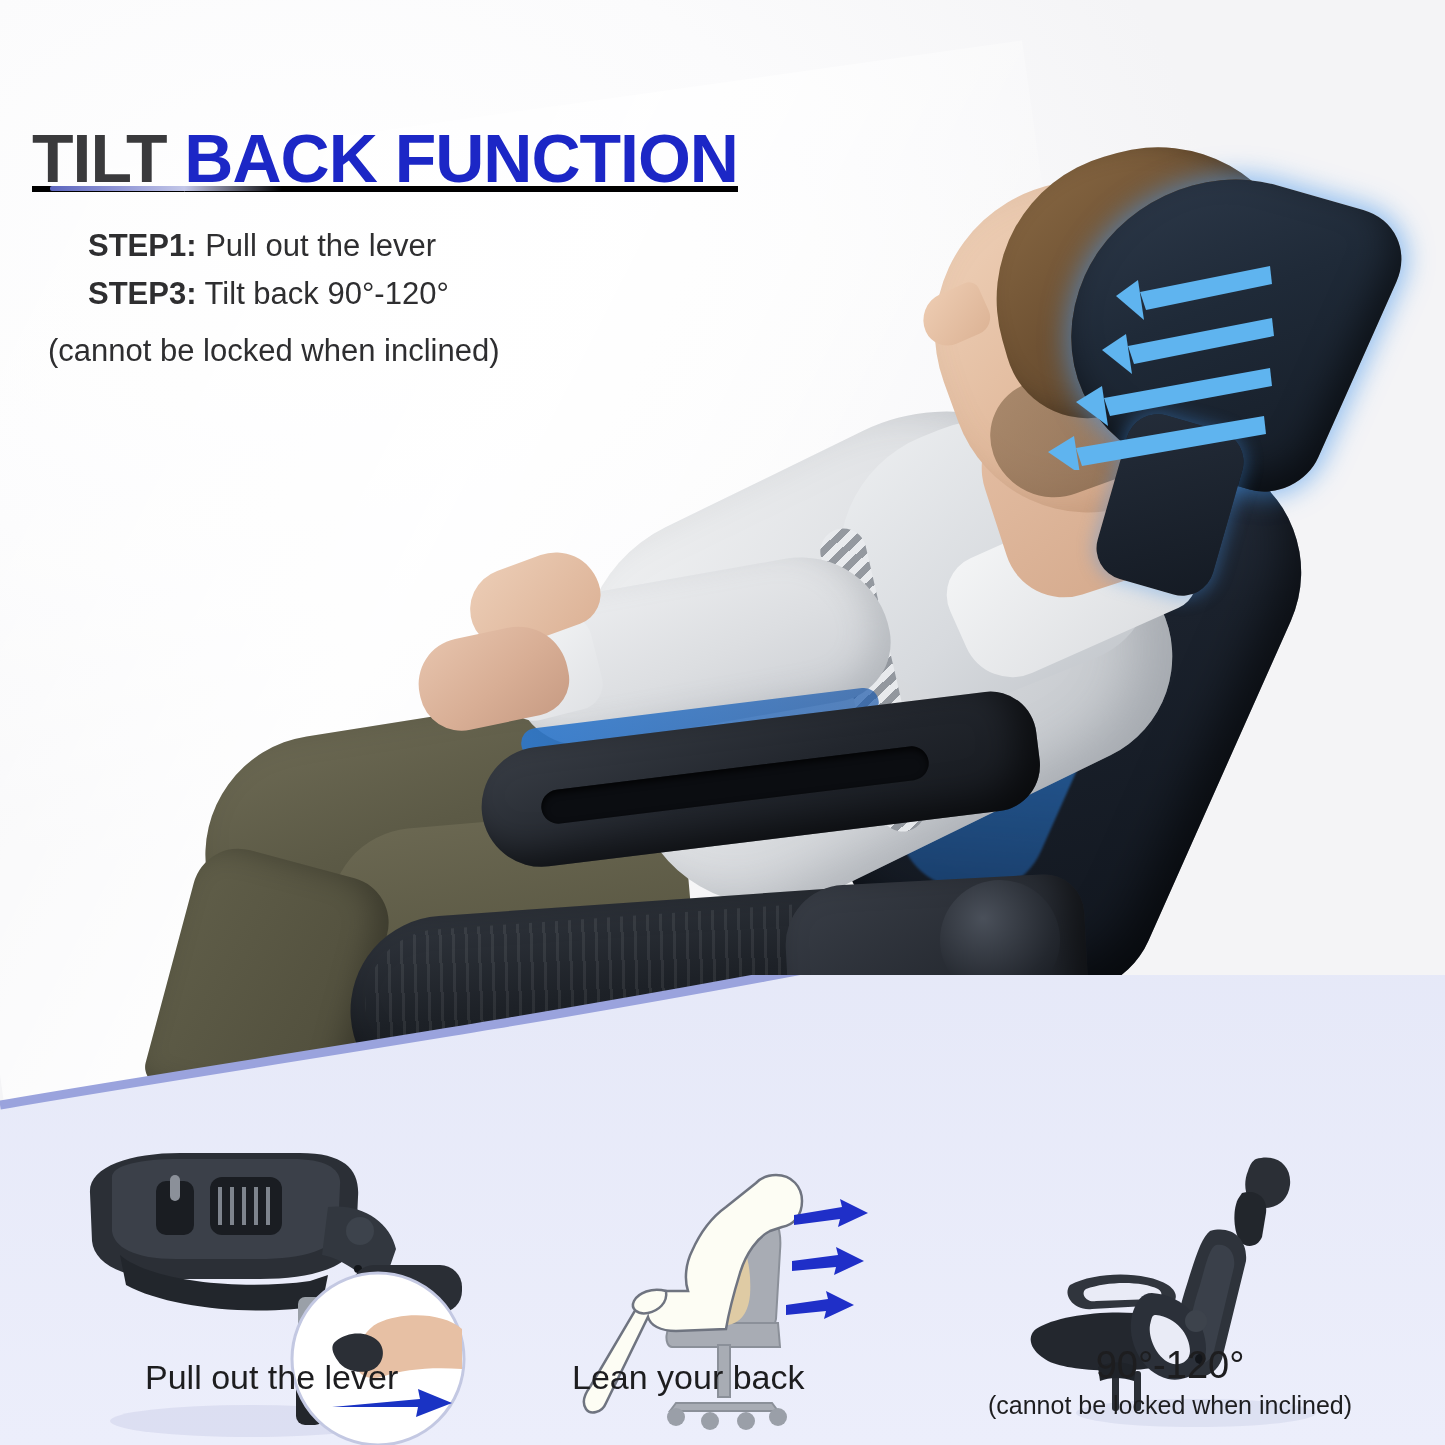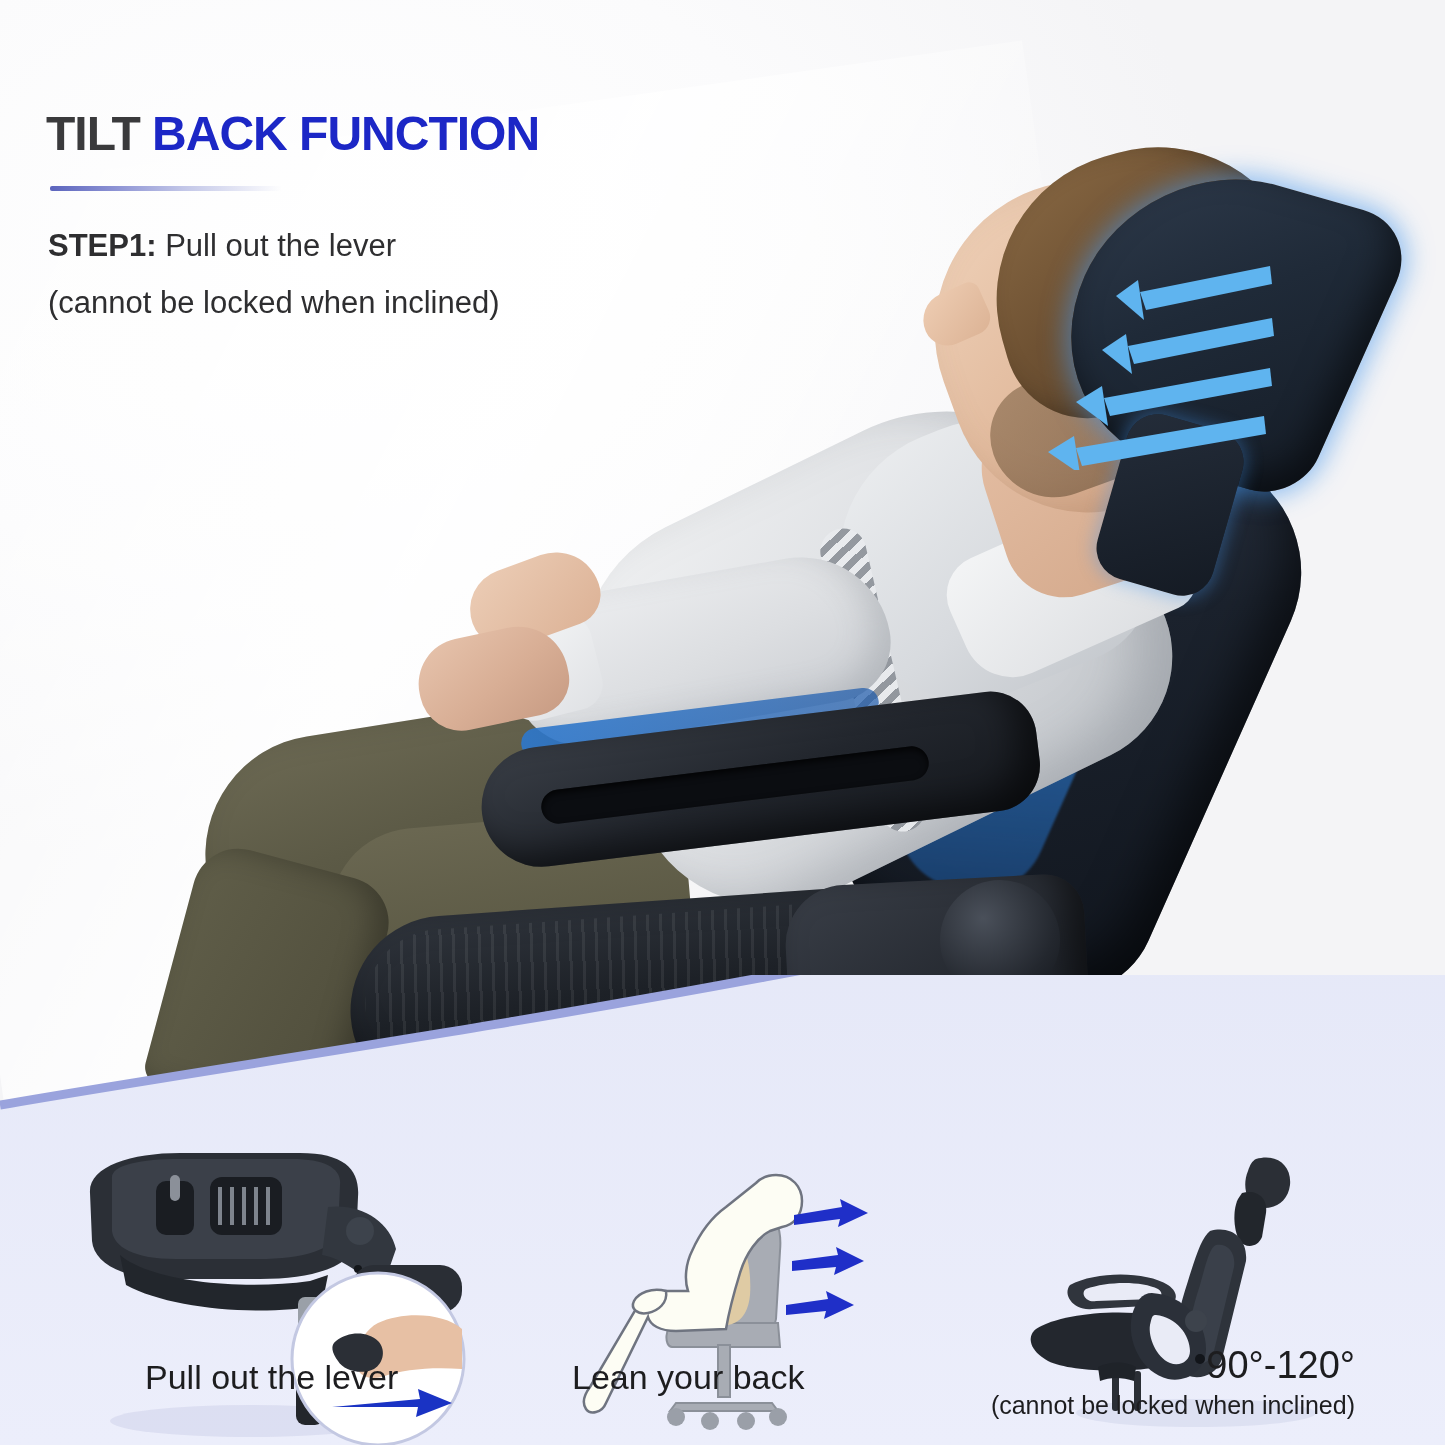--- a/index.html
+++ b/index.html
@@ -28,40 +28,41 @@
 
   
   .stage-bottom{
     position:absolute;left:0;bottom:0;width:1445px;height:470px;
     overflow:visible;
   }
   .curve-svg{position:absolute;left:0;bottom:0;width:1445px;height:470px;display:block;}
 
   
   .heading{
-    position:absolute;left:46px;top:78px;
-    font-size:48px;font-weight:700;letter-spacing:-1px;line-height:1;
+    position:absolute;left:32px;top:78px;
+    font-size:68px;font-weight:700;letter-spacing:-1px;line-height:1;
     white-space:nowrap;
+    text-decoration:underline;
   }
   .heading .w1{color:#3a3a3c;}
   .heading .w2{color:#1c27c6;}
 
   .rule{
     position:absolute;left:50px;top:186px;width:232px;height:5px;
     background:linear-gradient(90deg,#5b64bd 0%,#8d93d4 28%,#c3c7e8 58%,rgba(226,228,244,0) 100%);
     border-radius:2px;
   }
 
   
   .steps{
     position:absolute;left:48px;top:222px;width:680px;
     color:#2e2e30;font-size:31px;line-height:48px;
   }
   .step-row{white-space:nowrap;}
-  .step-key{font-weight:700;}
+  .step-key{font-weight:700;margin-left:40px;}
   .step-note{margin-top:9px;white-space:nowrap;}
 
   
   .hero{position:absolute;left:150px;top:120px;width:1270px;height:1010px;}
 
   
   .leg{
     position:absolute;left:55px;top:600px;width:430px;height:250px;
     background:linear-gradient(170deg,#6d6a54 0%,#5c5a46 45%,#4c4a39 100%);
     border-radius:120px 70px 40px 110px;
@@ -254,21 +255,21 @@
   .thumb{position:absolute;top:0;height:300px;}
   .t1{left:60px;width:420px;}
   .t2{left:580px;width:320px;}
   .t3{left:1000px;width:380px;}
 
   .cap{
     position:absolute;text-align:center;color:#1d1d1f;white-space:nowrap;
   }
   .cap-1{left:145px;top:1358px;font-size:34px;}
   .cap-2{left:572px;top:1358px;font-size:34px;}
-  .cap-3{left:985px;top:1344px;font-size:38px;width:370px;text-align:right;}
+  .cap-3{left:985px;top:1344px;font-size:38px;width:370px;text-align:center;}
   .cap-3 .sub{display:block;font-size:25px;margin-top:4px;}
 
   .thumb-art{position:absolute;inset:0;}
 </style>
 </head>
 <body>
 
 <div id="page">
 
   <div class="stage-top"></div>
@@ -476,16 +477,19 @@
 
   <h1 class="heading">
     <span class="w1">TILT </span><span class="w2">BACK FUNCTION</span>
   </h1>
   <div class="rule"></div>
 
   <div class="steps">
     <div class="step-row">
       <span class="step-key">STEP1:</span><span> Pull out the lever</span>
     </div>
+    <div class="step-row">
+      <span class="step-key">STEP3:</span><span> Tilt back 90°-120°</span>
+    </div>
     <div class="step-note">(cannot be locked when inclined)</div>
   </div>
 
 </div>
 
 </body></html>

